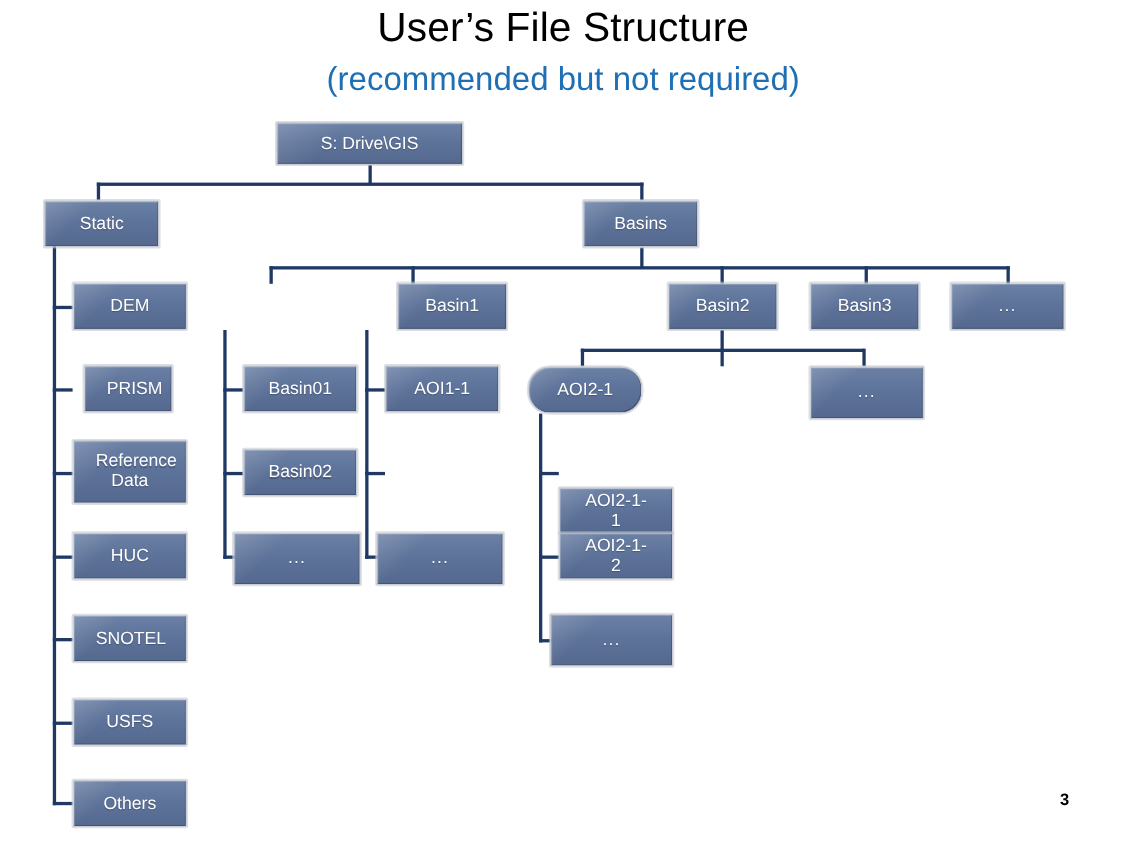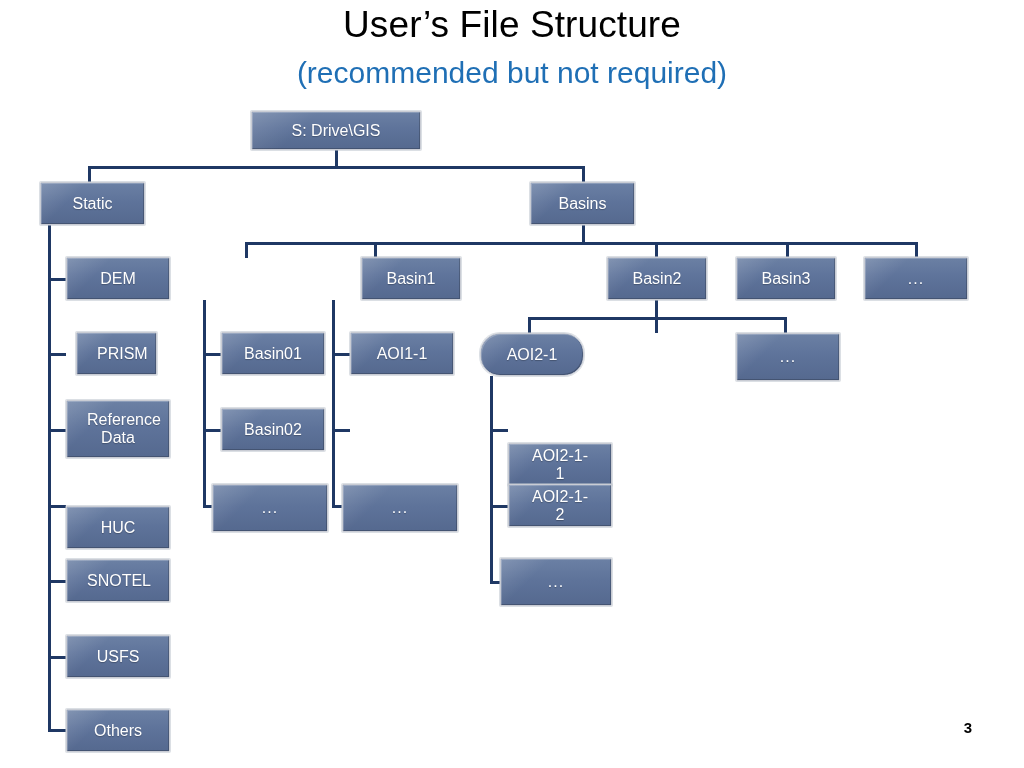--- a/index.html
+++ b/index.html
@@ -132,21 +132,21 @@
   <div class="node" style="left:66px;top:257px;width:104px;height:43px;">
     <span class="lbl">DEM</span>
   </div>
   <div class="node" style="left:76px;top:332px;width:81px;height:43px;">
     <span class="lbl">PRISM</span>
   </div>
   <div class="node" style="left:66px;top:400px;width:104px;height:58px;flex-direction:column;">
     <span class="lbl">Reference</span>
     <span class="lbl">Data</span>
   </div>
-  <div class="node" style="left:66px;top:484px;width:104px;height:43px;margin-top:22px;">
+  <div class="node" style="left:66px;top:484px;width:104px;height:43px;">
     <span class="lbl">HUC</span>
   </div>
   <div class="node" style="left:66px;top:559px;width:104px;height:43px;">
     <span class="lbl">SNOTEL</span>
   </div>
   <div class="node" style="left:66px;top:635px;width:104px;height:43px;">
     <span class="lbl">USFS</span>
   </div>
   <div class="node" style="left:66px;top:709px;width:104px;height:43px;">
     <span class="lbl">Others</span>

